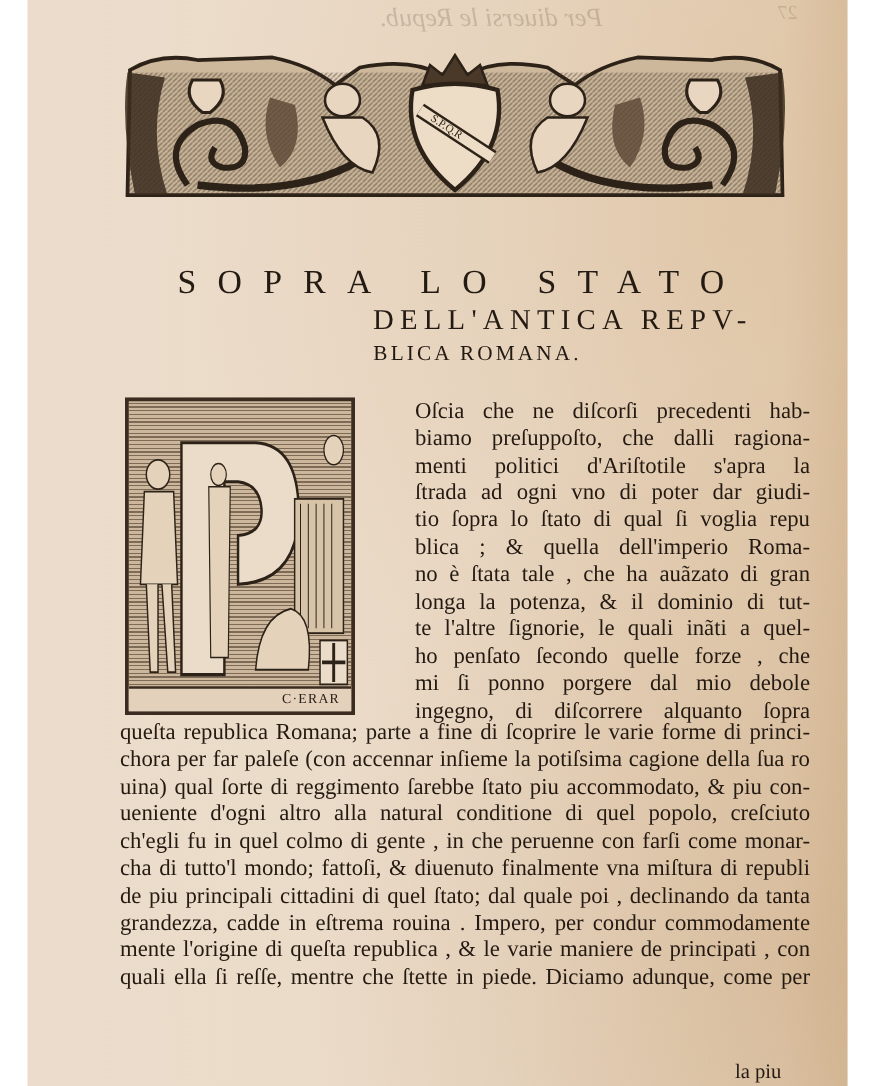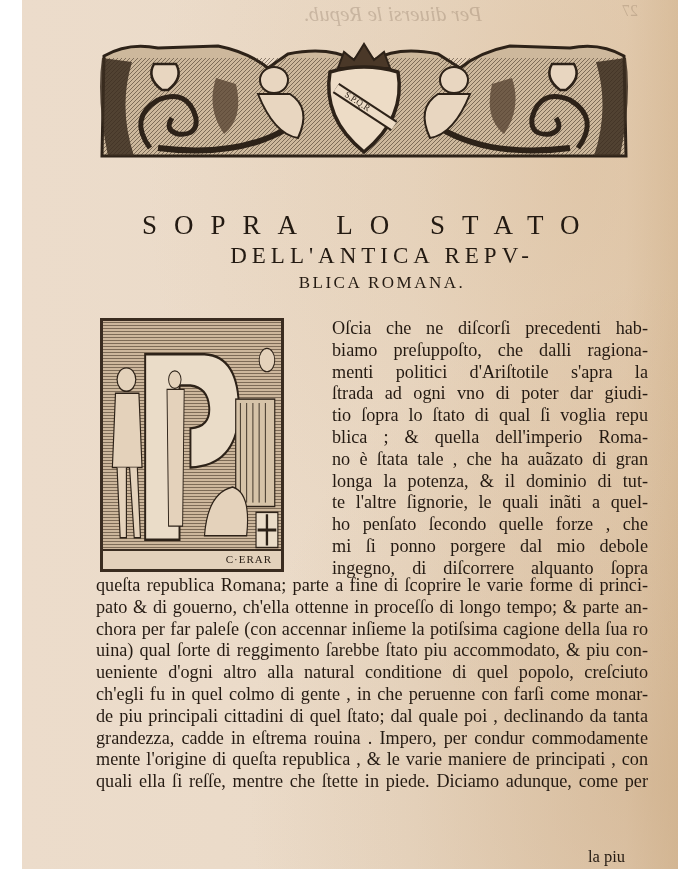--- a/index.html
+++ b/index.html
@@ -30,21 +30,21 @@
   
   .title1 {
     position:absolute; left:70px; top:160px; width:560px; text-align:center;
     font-size:47px; letter-spacing:6px; color:#231a12; line-height:50px;
   }
   .title2 {
     position:absolute; left:120px; top:210px; width:480px; text-align:left;
     font-size:27px; letter-spacing:17px; color:#231a12; line-height:30px;
   }
   .title3 {
-    position:absolute; left:140px; top:243px; width:440px; text-align:center;
+    position:absolute; left:140px; top:243px; width:440px; text-align:right;
     font-size:23px; letter-spacing:5px; color:#231a12; line-height:26px;
   }
   .title4 {
     position:absolute; left:200px; top:272px; width:320px; text-align:center;
     font-size:17px; letter-spacing:2.5px; color:#231a12; line-height:22px;
   }
   
   .initial {
     position:absolute; left:78px; top:318px; width:184px; height:254px;
     border:3px solid #3a2c20; box-sizing:border-box;
@@ -156,25 +156,25 @@
     <span class="ln">no è ſtata tale , che ha auãzato di gran</span>
     <span class="ln">longa la potenza, &amp; il dominio di tut-</span>
     <span class="ln">te l'altre ſignorie, le quali inãti a quel-</span>
     <span class="ln">ho penſato ſecondo quelle forze , che</span>
     <span class="ln">mi ſi ponno porgere dal mio debole</span>
     <span class="ln">ingegno, di diſcorrere alquanto ſopra</span>
   </div>
 
   <div class="body-text col-full">
     <span class="ln">queſta republica Romana; parte a fine di ſcoprire le varie forme di princi-</span>
-    <span class="ln">pato &amp; di gouerno, ch'ella ottenne in proceſſo di longo tempo; &amp; parte an-</span>
     <span class="ln">chora per far paleſe (con accennar inſieme la potiſsima cagione della ſua ro</span>
     <span class="ln">uina) qual ſorte di reggimento ſarebbe ſtato piu accommodato, &amp; piu con-</span>
     <span class="ln">ueniente d'ogni altro alla natural conditione di quel popolo, creſciuto</span>
     <span class="ln">ch'egli fu in quel colmo di gente , in che peruenne con farſi come monar-</span>
+    <span class="ln">cha di tutto'l mondo; fattoſi, &amp; diuenuto finalmente vna miſtura di republi</span>
     <span class="ln">de piu principali cittadini di quel ſtato; dal quale poi , declinando da tanta</span>
     <span class="ln">grandezza, cadde in eſtrema rouina . Impero, per condur commodamente</span>
     <span class="ln">mente l'origine di queſta republica , &amp; le varie maniere de principati , con</span>
     <span class="ln">quali ella ſi reſſe, mentre che ſtette in piede. Diciamo adunque, come per</span>
   </div>
 
   <div class="last-line">la piu</div>
 </div>
 
 </body></html>

